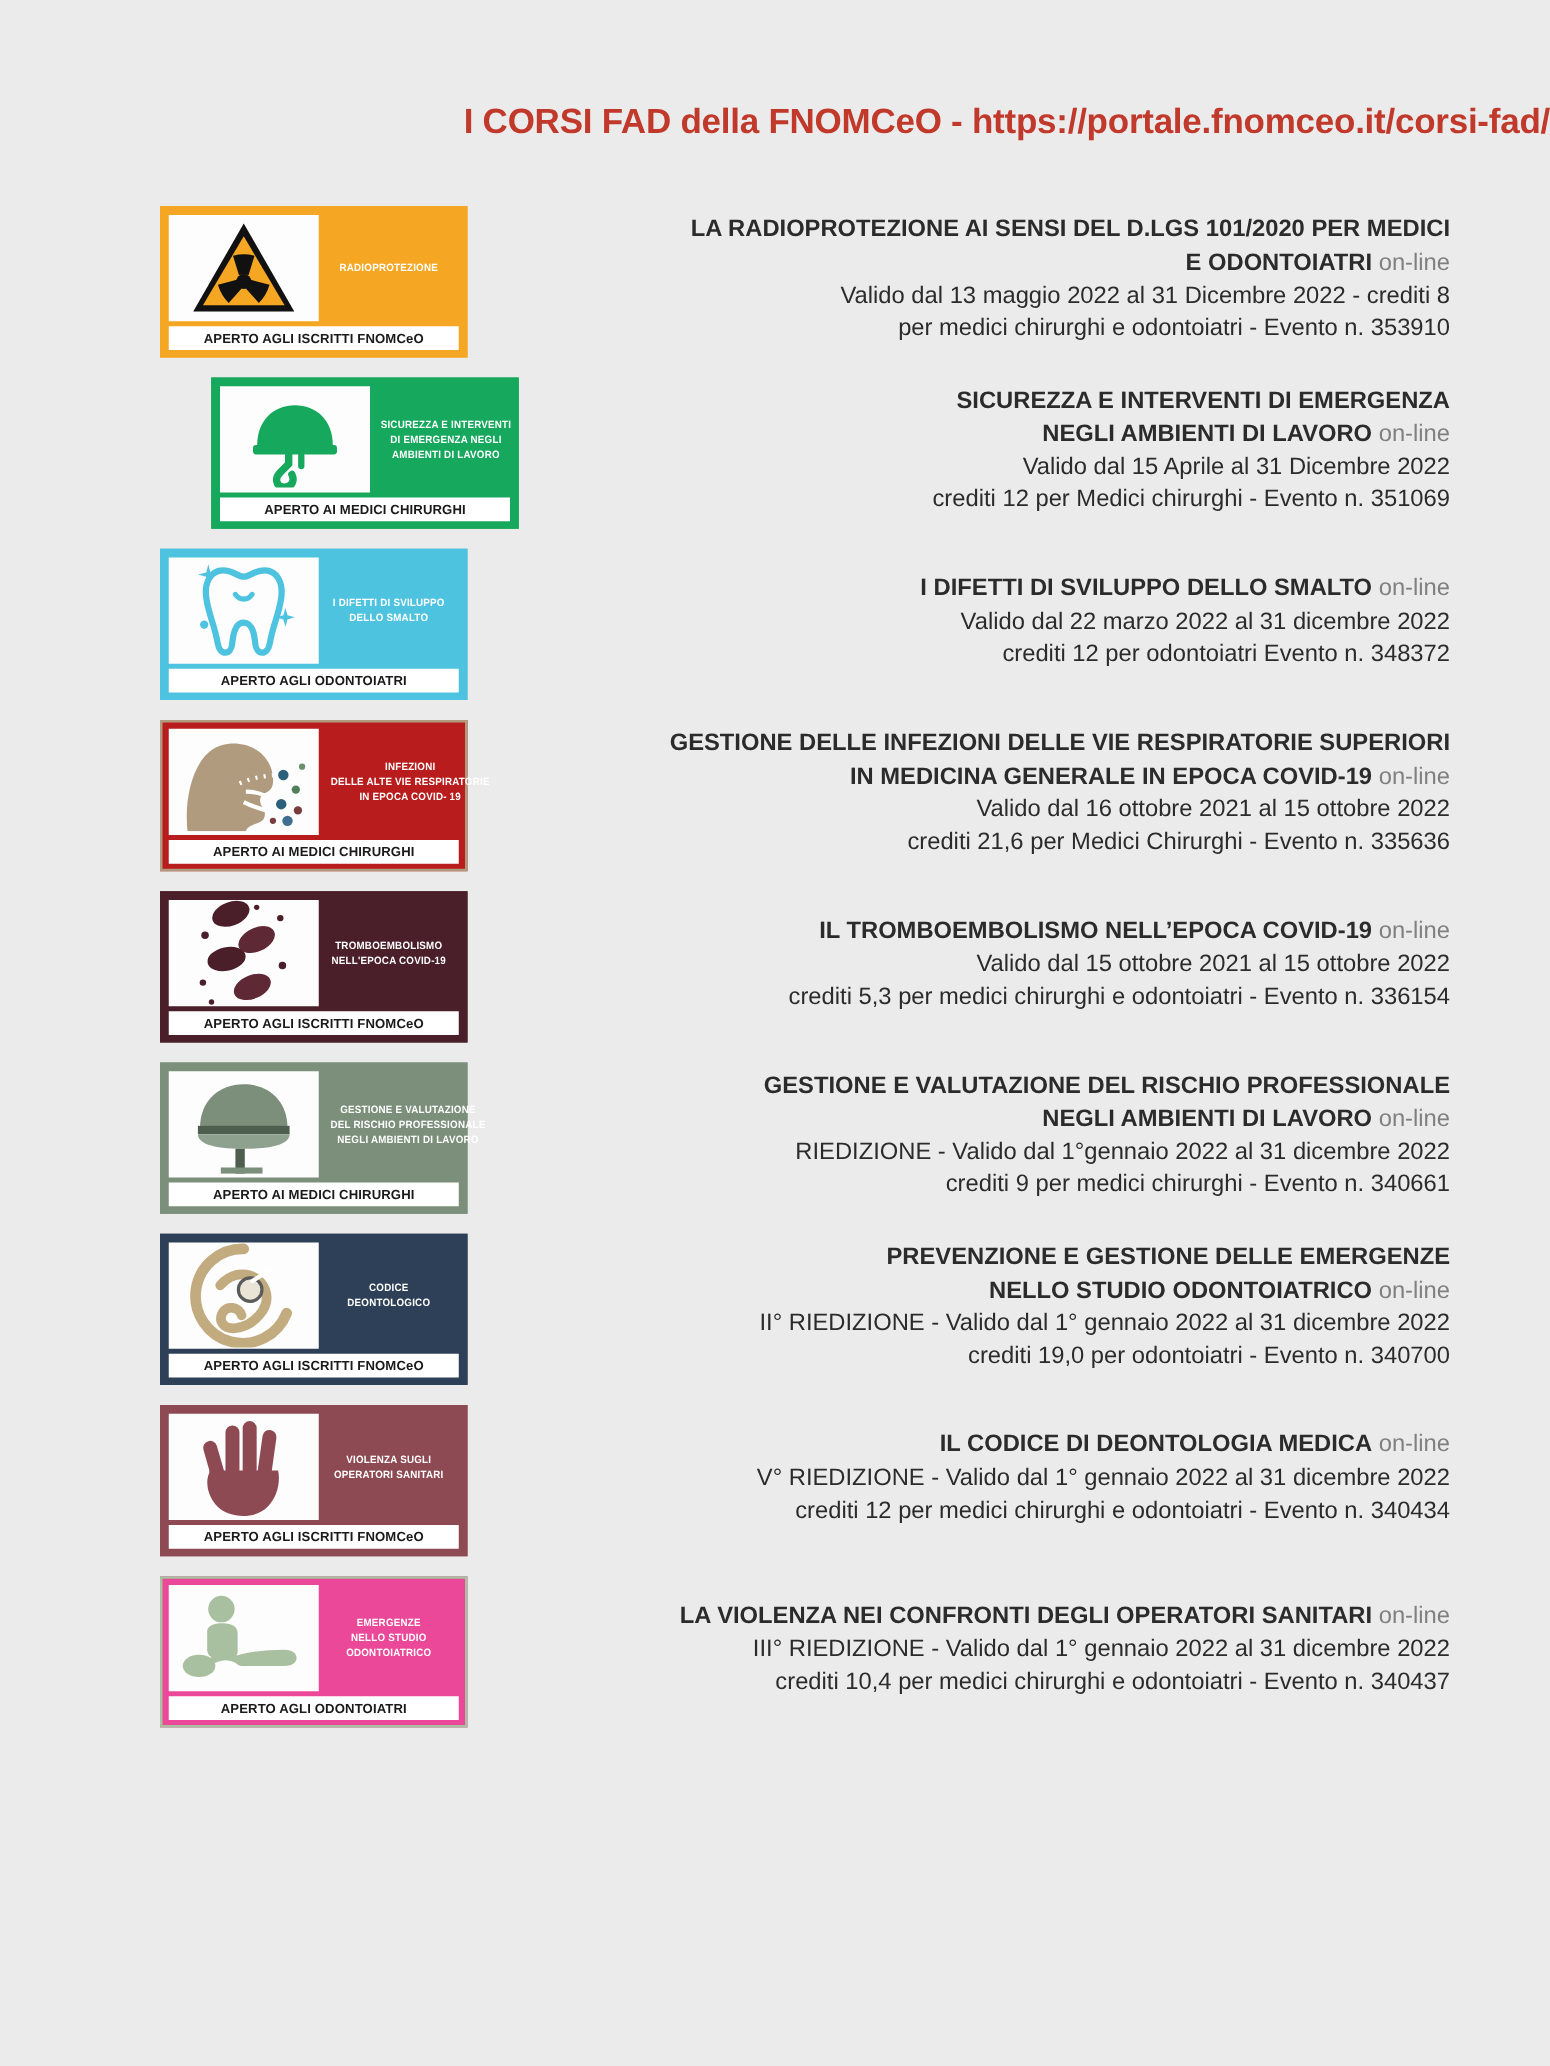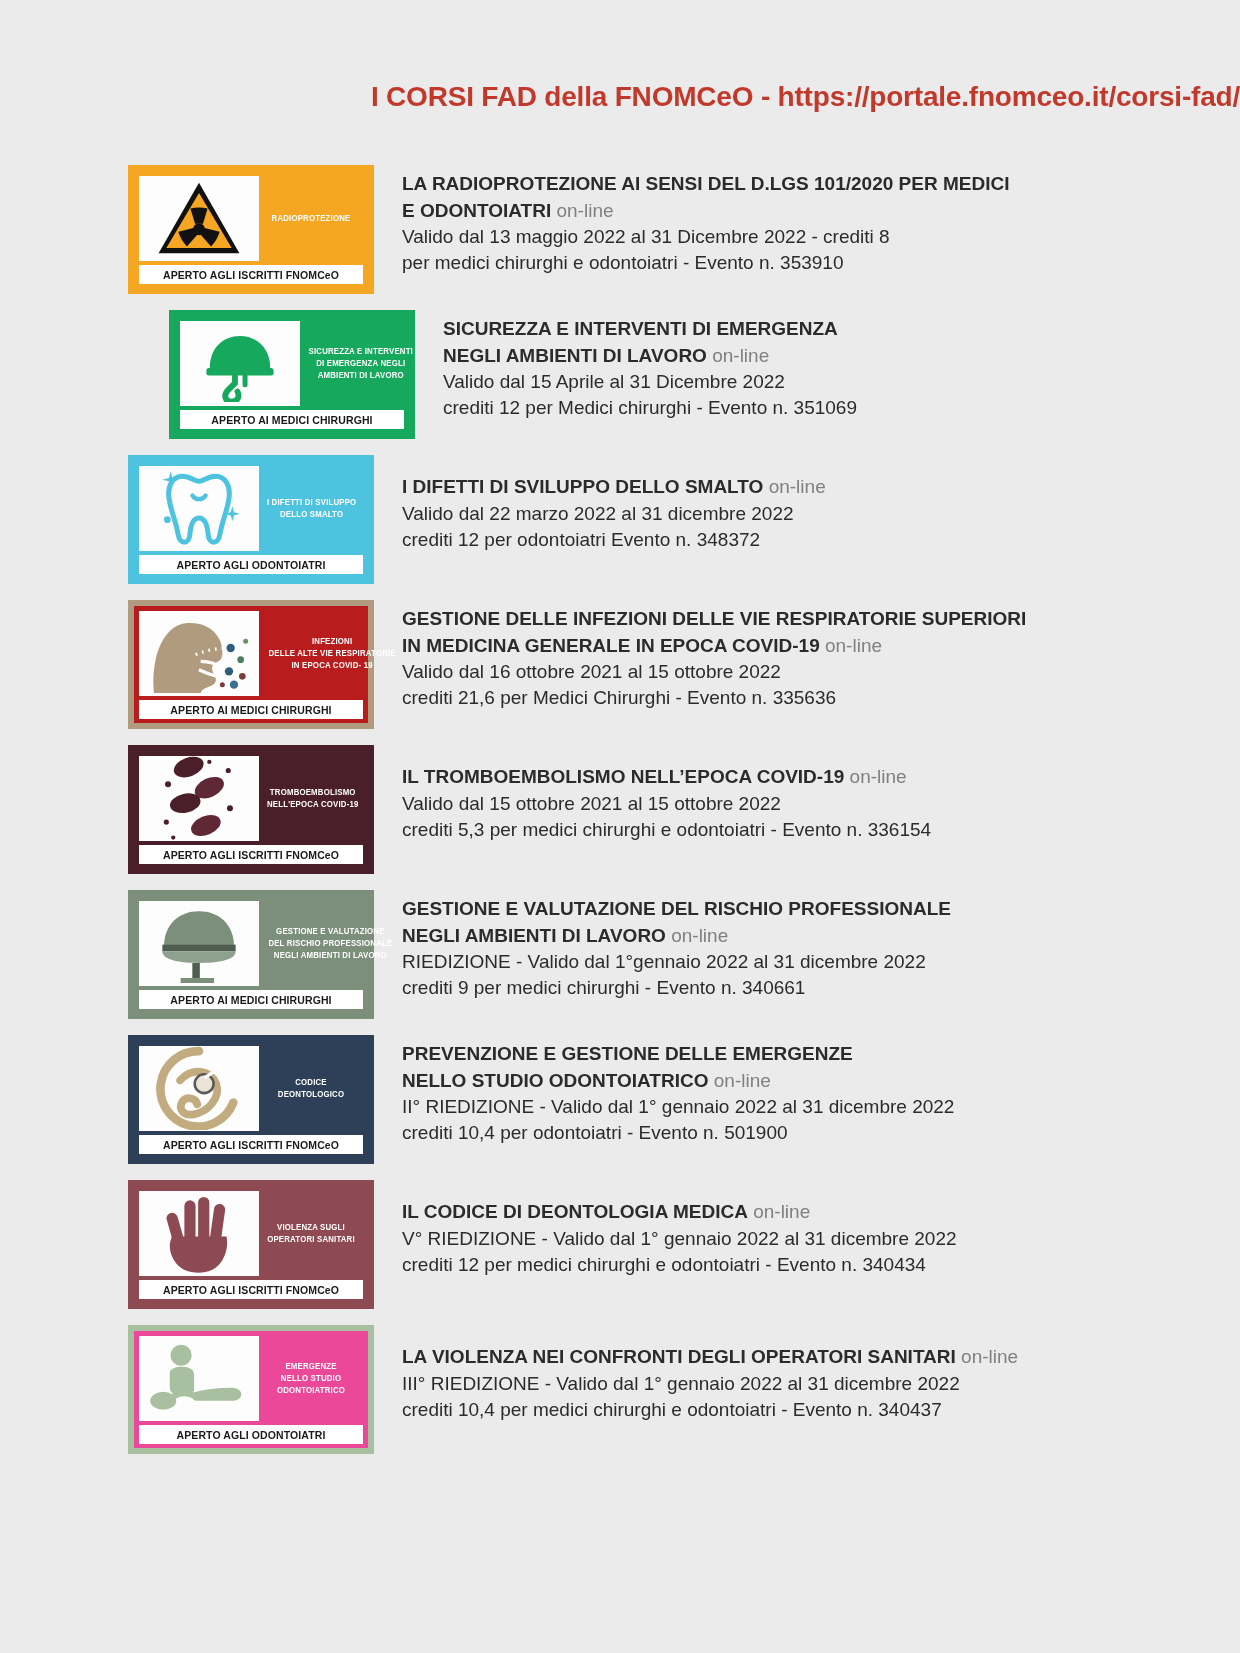--- a/index.html
+++ b/index.html
@@ -38,21 +38,21 @@
     display: flex;
     align-items: flex-start;
     margin-bottom: 16px;
   }
 
   
   .card {
     width: 246px;
     flex: 0 0 246px;
     box-sizing: border-box;
-    border: 6px solid #6d28d9;
+    border: 2px solid #6d28d9;
     padding: 5px 5px 4px 5px;
     background: #ffffff;
   }
   .card-top {
     display: flex;
     height: 85px;
   }
   .card-icon {
     flex: 0 0 120px;
     background: #fdfdfd;
@@ -85,22 +85,22 @@
     font-weight: bold;
     font-size: 10.5px;
     letter-spacing: 0.1px;
     padding: 4px 0 3px 0;
     color: #1a1a1a;
   }
 
   
   .course-text {
     flex: 1 1 auto;
-    text-align: left;
-    padding-left: 28px;
+    text-align: right;
+    padding-left: 40px;
     padding-right: 20px;
     font-size: 19px;
     line-height: 1.38;
     color: #2b2b2b;
   }
   .course-text .hl { font-weight: bold; }
   .course-text .online { color: #808080; font-weight: normal; }
   .course-text .line { display: block; }
 
   
@@ -309,21 +309,21 @@
             <span>DEONTOLOGICO</span>
           </div>
         </div>
         <div class="card-footer">APERTO AGLI ISCRITTI FNOMCeO</div>
       </div>
       <div class="course-text">
         <div class="tbox">
           <div class="line"><span class="hl">PREVENZIONE E GESTIONE DELLE EMERGENZE</span></div>
           <div class="line"><span class="hl">NELLO STUDIO ODONTOIATRICO</span> <span class="online">on-line</span></div>
           <div class="line">II° RIEDIZIONE - Valido dal 1° gennaio 2022 al 31 dicembre 2022</div>
-          <div class="line">crediti 10,4 per odontoiatri - Evento n. 501900</div>
+          <div class="line">crediti 19,0 per odontoiatri - Evento n. 340700</div>
         </div>
       </div>
     </div>
     <div class="course-row">
       <div class="card" style="border-color: rgb(142, 74, 82); background: rgb(142, 74, 82);">
         <div class="card-top">
           <div class="card-icon">
     <svg width="88" height="86" viewBox="0 0 100 100">
       <g fill="#8e4a52">
         <rect x="16" y="26" width="13" height="40" rx="6.5" transform="rotate(-16 22 46)"></rect>

